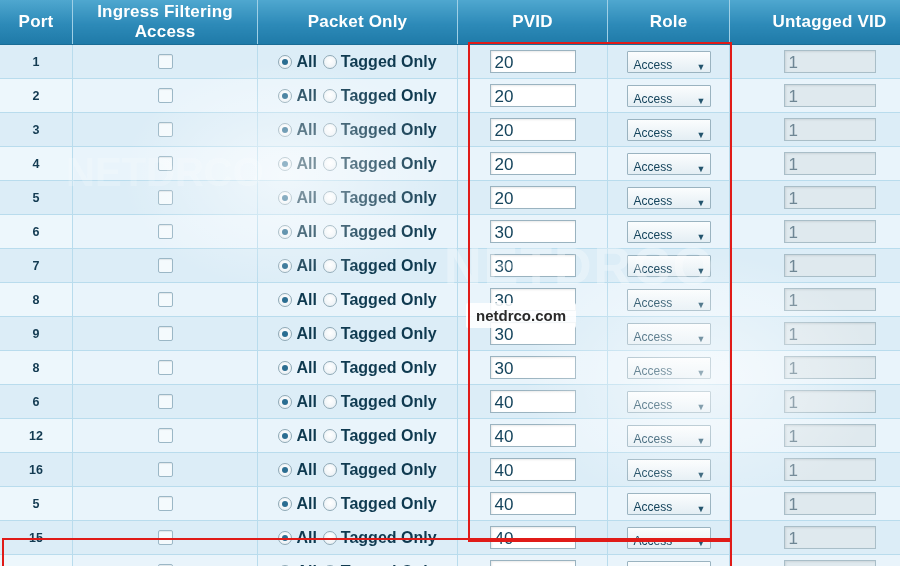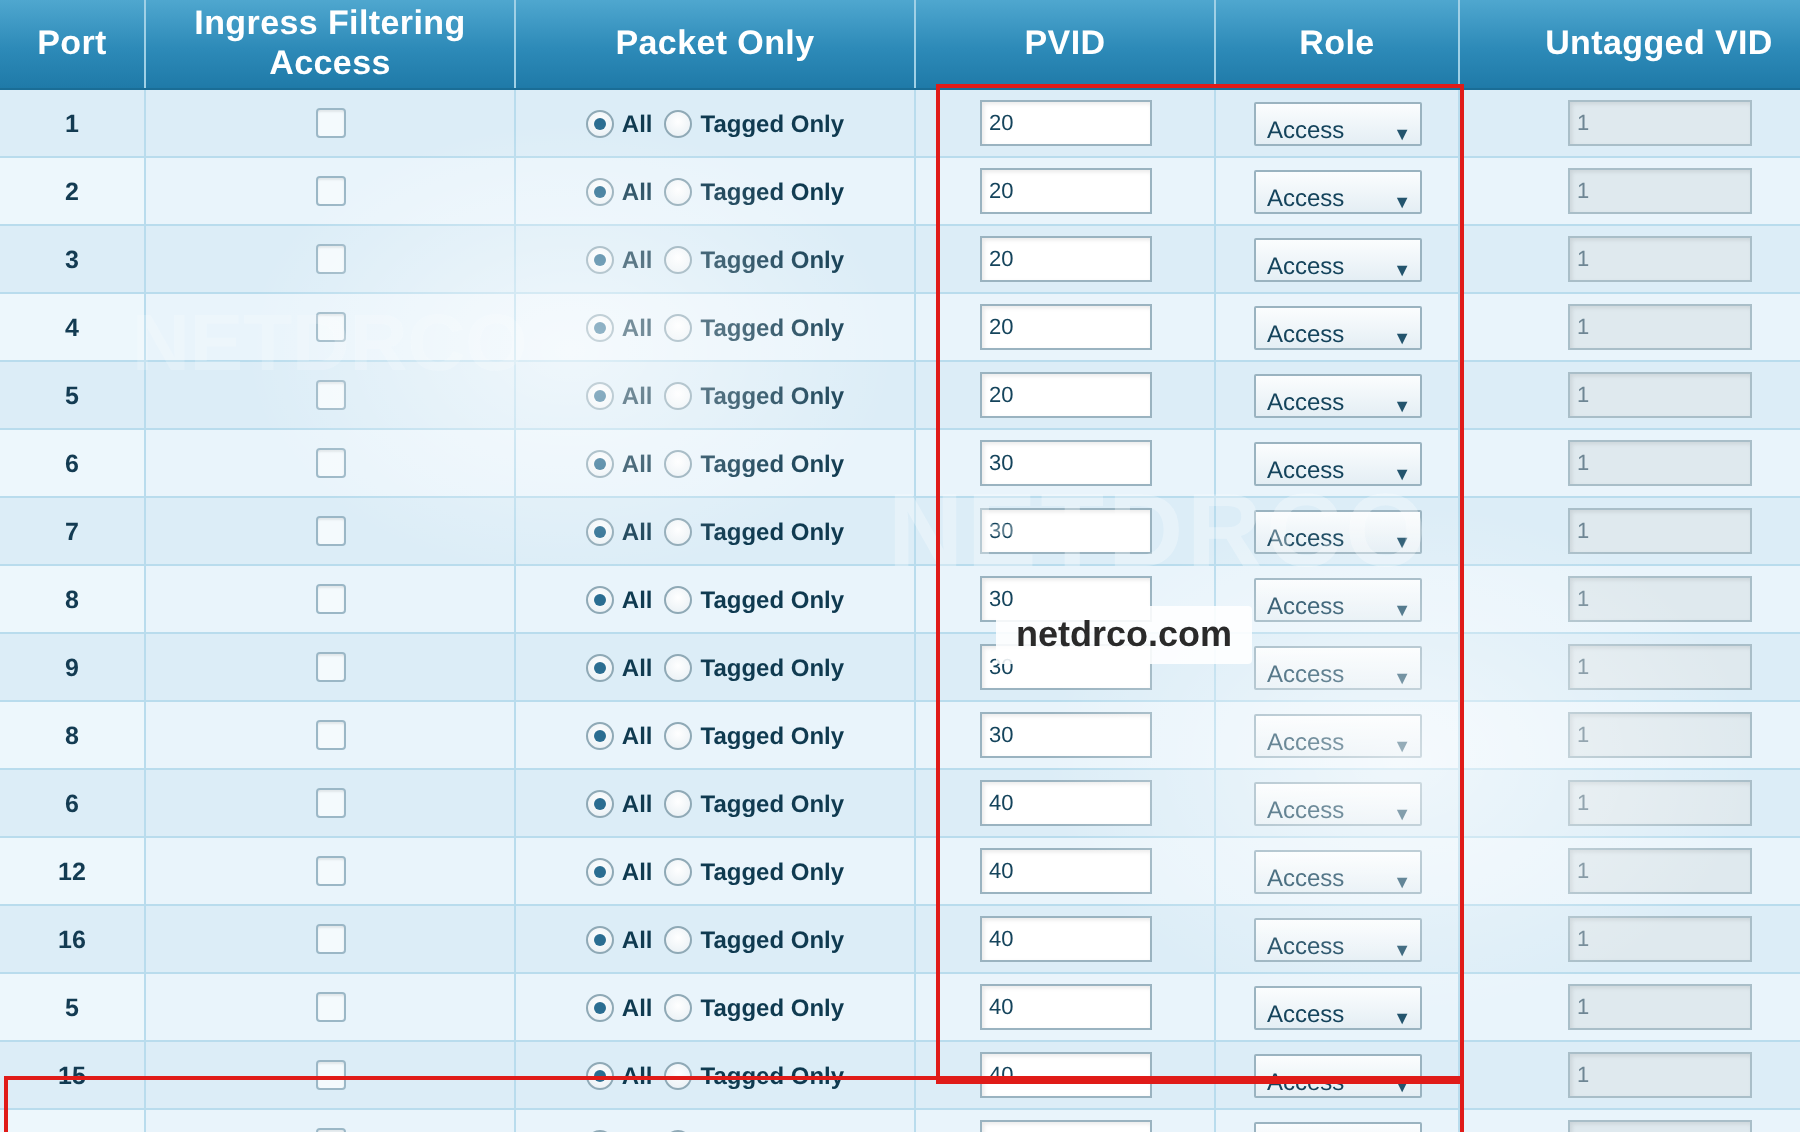--- a/index.html
+++ b/index.html
@@ -101,35 +101,35 @@
     content: "";
     position: absolute;
     left: 3px;
     top: 3px;
     width: 6px;
     height: 6px;
     border-radius: 50%;
     background: #2b6d91;
   }
   .radio-label {
-    font-size: 12px;
+    font-size: 16px;
     color: #0f3a50;
     font-weight: bold;
   }
 
   
   .pvid-cell { padding: 0 8px; }
   .txt {
     width: 86px;
     height: 23px;
     line-height: 23px;
     box-sizing: border-box;
     border: 1px solid #9ab3c0;
     background: #ffffff;
-    font-size: 11px;
+    font-size: 17px;
     color: #15445c;
     text-align: left;
     padding: 0 4px;
     font-family: "Liberation Sans", sans-serif;
     display: inline-block;
     margin: 0 auto;
     box-shadow: inset 1px 1px 2px rgba(0,0,0,.09);
   }
 
   
@@ -181,25 +181,25 @@
   #wm-big {
     left: 398px;
     top: 236px;
     font-size: 52px;
     letter-spacing: 2px;
     color: #ffffff;
     opacity: .30;
     transform: rotate(0deg);
   }
   #wm-center {
-    left: 452px;
+    left: 420px;
     top: 303px;
     background: rgba(255,255,255,.88);
     color: #2a2a2a;
-    font-size: 18px;
+    font-size: 15px;
     padding: 4px 10px;
     opacity: 1;
     border-radius: 2px;
     font-weight: bold;
   }
   #wm-left {
     left: 20px;
     top: 150px;
     font-size: 40px;
     opacity: .18;

